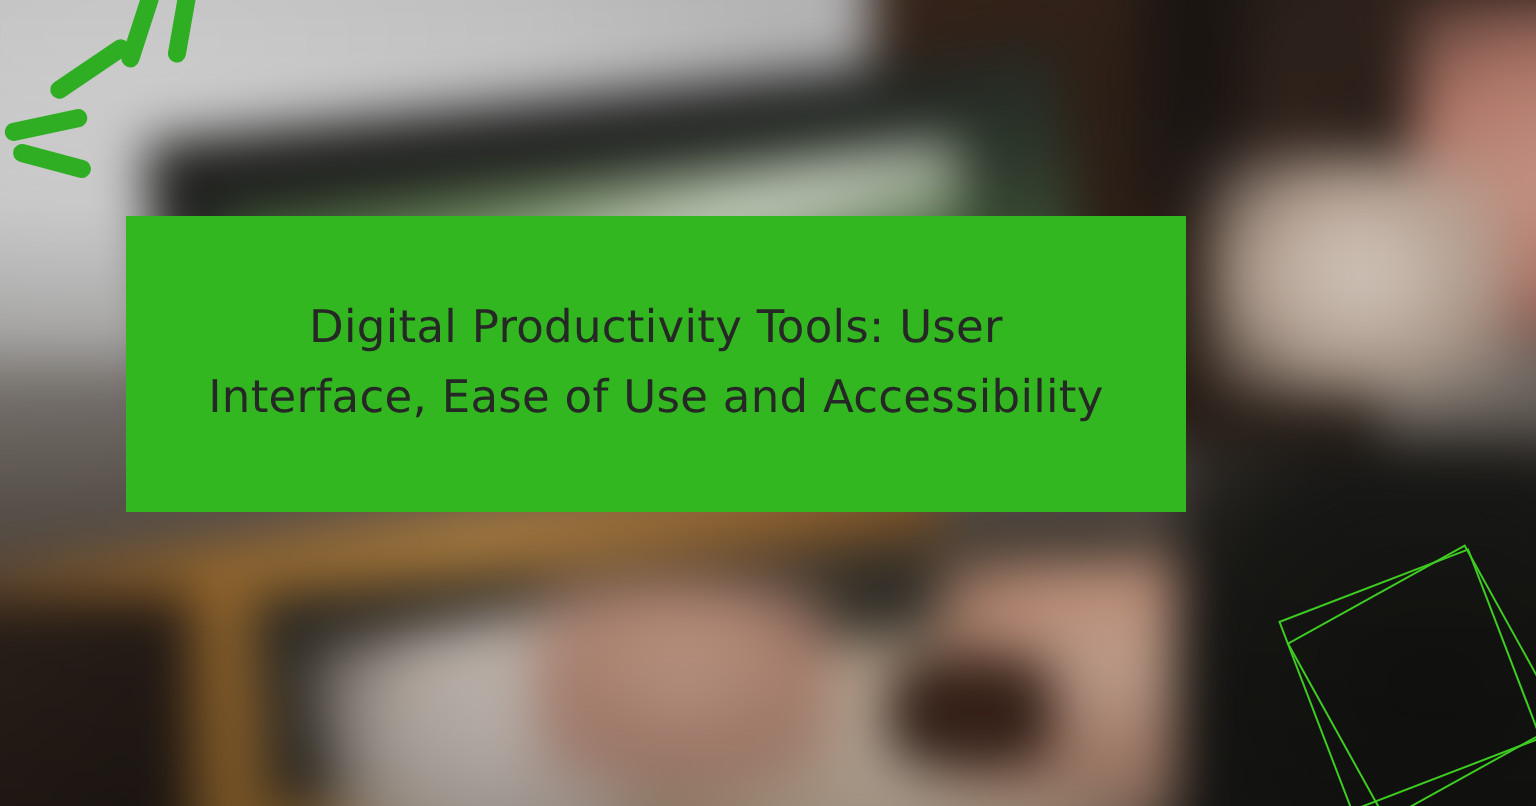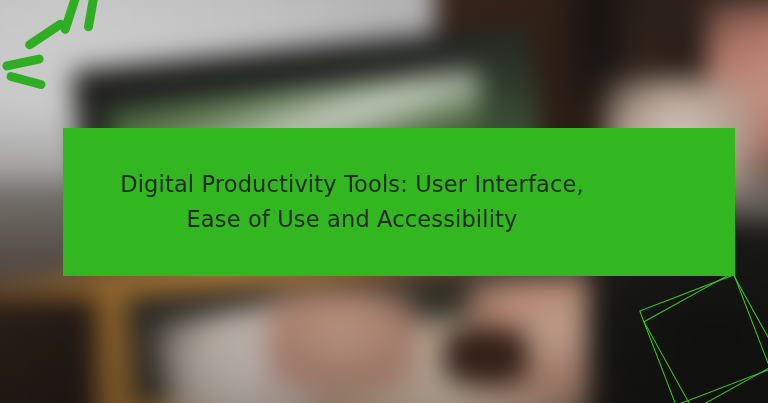--- a/index.html
+++ b/index.html
@@ -204,27 +204,27 @@
     border: 1.6px solid var(--accent2, #3ecb22);
     box-sizing: border-box;
   }
   .sq-a { transform: rotate(-21deg); }
   .sq-b { transform: rotate(-29deg) translate(6px, 5px); }
 
   
   .banner {
     position: absolute;
     left: 63px;
-    top: 128px;
-    width: 672px;
+    top: 108px;
+    width: 530px;
     height: 148px;
     background: var(--banner, #32b721);
     display: flex;
     align-items: center;
-    justify-content: flex-start;
+    justify-content: flex-end;
     box-sizing: border-box;
     padding: 0 34px;
   }
   .banner-title {
     margin: 0;
     color: #262826;
     font-size: 22.5px;
     font-weight: 400;
     line-height: 1.55;
     text-align: center;

